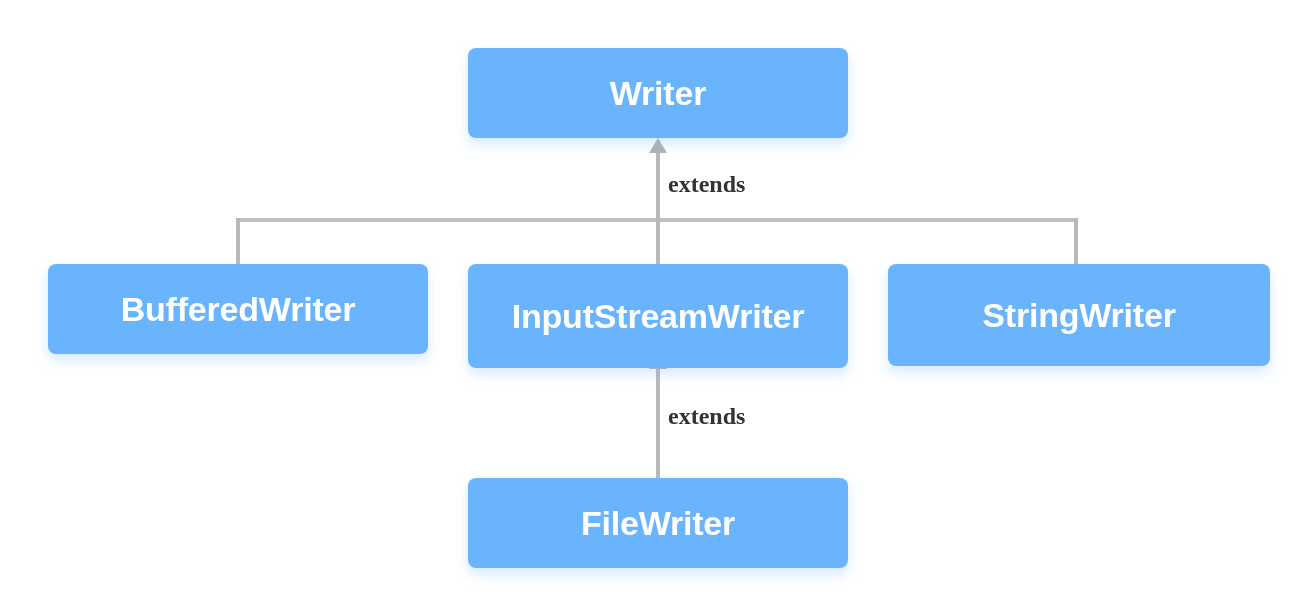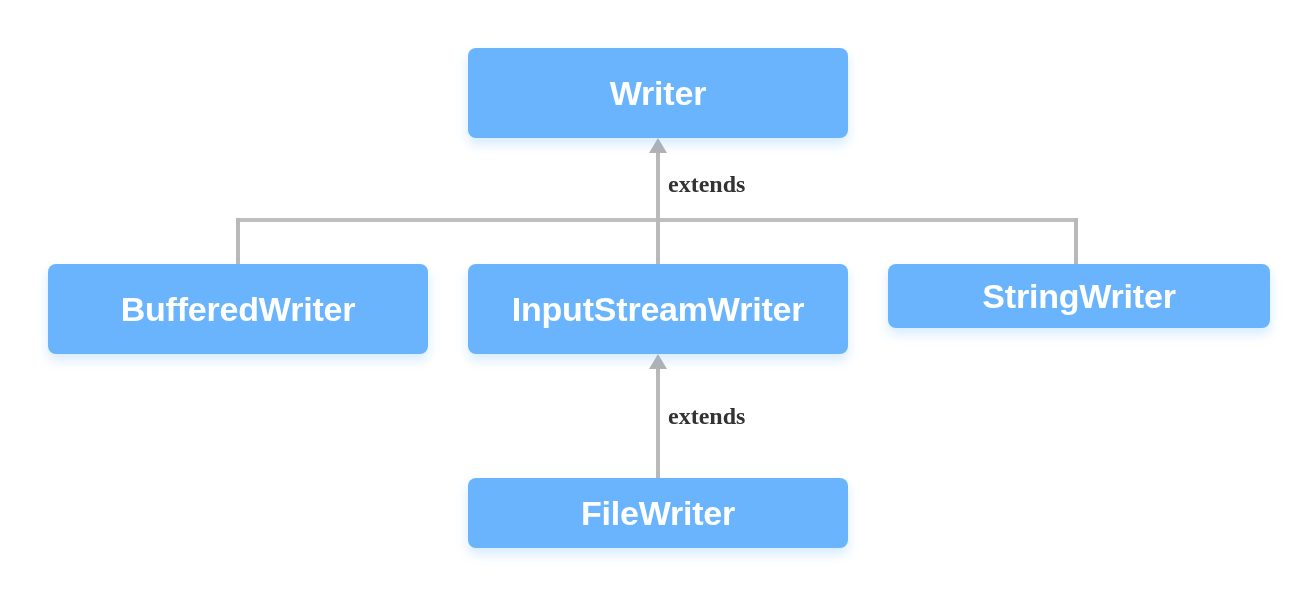--- a/index.html
+++ b/index.html
@@ -33,23 +33,23 @@
     user-select: none;
   }
   .node-label {
     display: block;
     line-height: 1;
     white-space: nowrap;
   }
   
   #node-writer            { left: 468px; top: 48px;  width: 380px; height: 90px; }
   #node-bufferedwriter    { left: 48px;  top: 264px; width: 380px; height: 90px; }
-  #node-inputstreamwriter { left: 468px; top: 264px; width: 380px; height: 90px; }
-  #node-stringwriter      { left: 888px; top: 264px; width: 382px; height: 64px; }
-  #node-filewriter        { left: 468px; top: 478px; width: 380px; height: 70px; }
+  #node-inputstreamwriter { left: 468px; top: 264px; width: 380px; height: 104px; }
+  #node-stringwriter      { left: 888px; top: 264px; width: 382px; height: 102px; }
+  #node-filewriter        { left: 468px; top: 478px; width: 380px; height: 90px; }
 
   
   .edge-v {
     position: absolute;
     width: 4px;
     background: #b9b9b9;
   }
   .edge-h {
     position: absolute;
     height: 4px;

